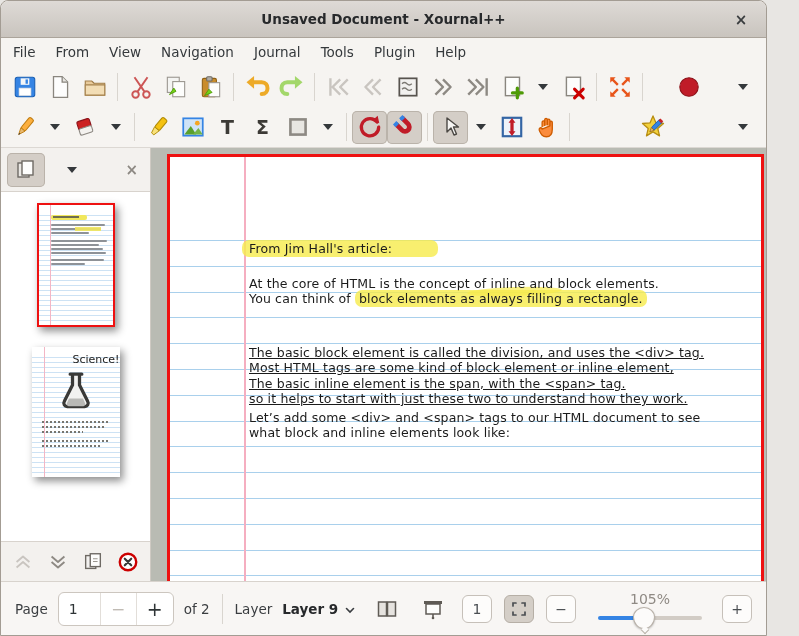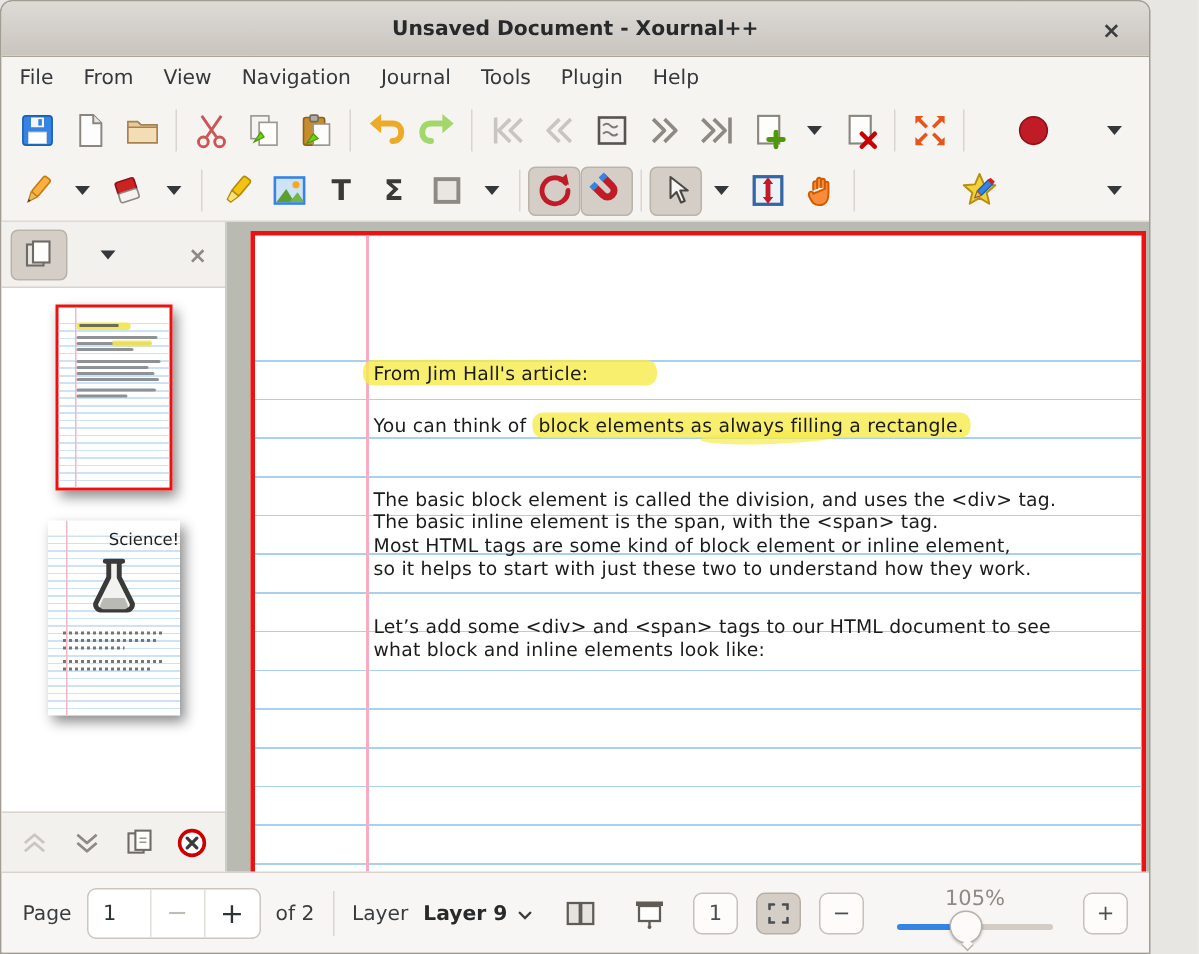--- a/index.html
+++ b/index.html
@@ -58,21 +58,21 @@
   .sb-foot .btn{width:32px;height:30px;}
   
   .canvas{flex:1;position:relative;background:#b9bbb3;overflow:hidden;}
   .page{position:absolute;left:16px;top:6px;right:2px;bottom:-6px;background:#fff;border:3px solid #ee1111;}
   .ruling{position:absolute;left:0;right:0;top:83px;bottom:0;
     background-image:repeating-linear-gradient(to bottom,#a9d0ec 0 1px,transparent 1px 25.8px);}
   .margin-line{position:absolute;left:74px;top:0;bottom:0;width:2px;background:#f5aec0;}
   .textblock{position:absolute;left:79px;top:0;right:4px;font-size:12.5px;line-height:15.4px;
     letter-spacing:.15px;color:#1b1b1b;white-space:nowrap;}
   .para{position:absolute;left:0;}
-  .t-p1{top:84px;} .t-p2{top:119px;} .t-p3{top:168px;} .t-p4{top:253px;}
+  .t-p1{top:84px;} .t-p2{top:119px;} .t-p3{top:188px;text-decoration:underline;} .t-p4{top:253px;}
   .hl{background:rgba(246,235,75,.8);border-radius:7px;padding:1px 4px;}
   .hl-lead{padding-left:7px;padding-right:46px;margin-left:-7px;}
   .hl-blob{position:absolute;left:297px;top:130px;width:95px;height:9px;
     background:rgba(246,235,75,.7);border-radius:50%;transform:rotate(-2deg);}
   
   .statusbar{height:54px;flex:0 0 54px;background:#f8f6f4;border-top:1px solid #d8d3cd;
     display:flex;align-items:center;padding:16px 14px;font-size:13.5px;color:#3a3d40;}
   .spin{display:flex;align-items:stretch;height:34px;background:#fff;border:1px solid #ccc6bf;
     border-radius:6px;overflow:hidden;margin:0 10px;}
   .spin .seg{display:flex;align-items:center;justify-content:center;border-right:1px solid #e2ded9;}
@@ -426,26 +426,27 @@
     </div>
 
     <div class="canvas">
       <div class="page">
         <div class="ruling"></div>
         <div class="margin-line"></div>
         <div class="hl-blob"></div>
         <div class="textblock">
           <div class="para t-p1"><span class="hl hl-lead">From Jim Hall's article:</span></div>
           <div class="para t-p2">
+            <div>At the core of HTML is the concept of inline and block elements.</div>
             <div><span>You can think of </span><span class="hl">block elements as always filling a rectangle.</span></div>
           </div>
           <div class="para t-p3">
             <div>The basic block element is called the division, and uses the &lt;div&gt; tag.</div>
+            <div>Most HTML tags are some kind of block element or inline element,</div>
             <div>The basic inline element is the span, with the &lt;span&gt; tag.</div>
-            <div>Most HTML tags are some kind of block element or inline element,</div>
             <div>so it helps to start with just these two to understand how they work.</div>
           </div>
           <div class="para t-p4">
             <div>Let’s add some &lt;div&gt; and &lt;span&gt; tags to our HTML document to see</div>
             <div>what block and inline elements look like:</div>
           </div>
         </div>
       </div>
     </div>
   </div>

